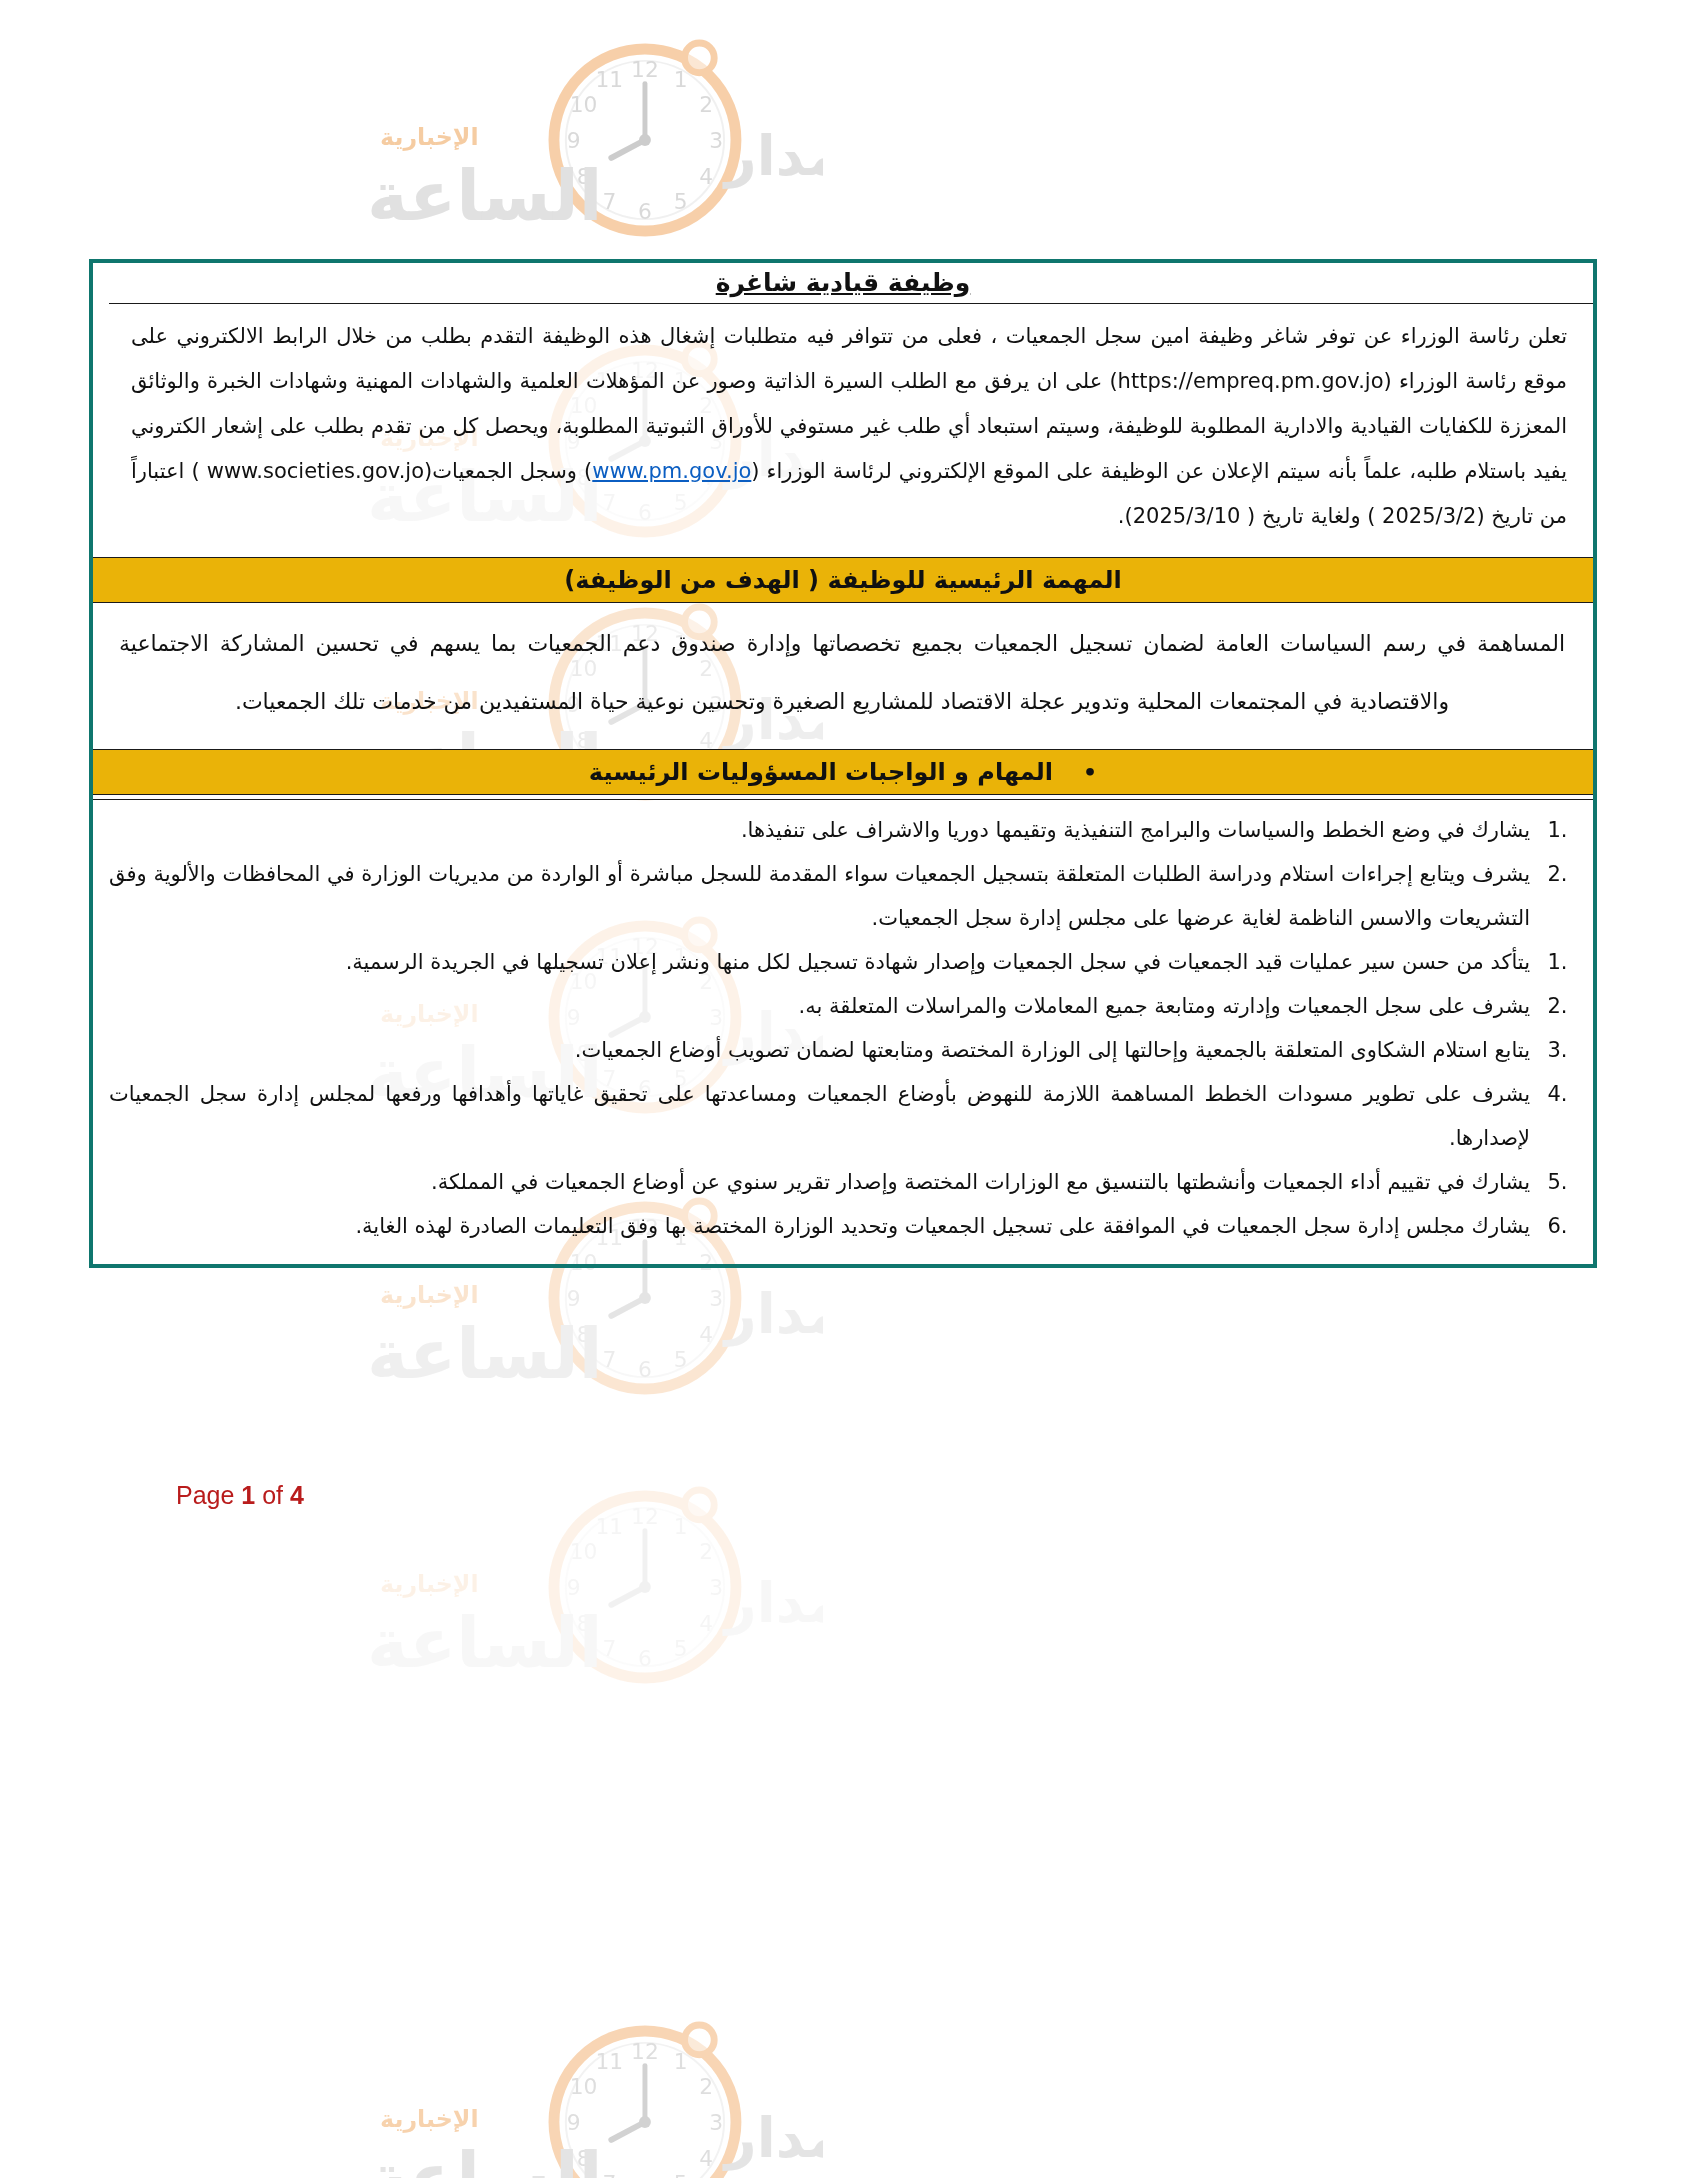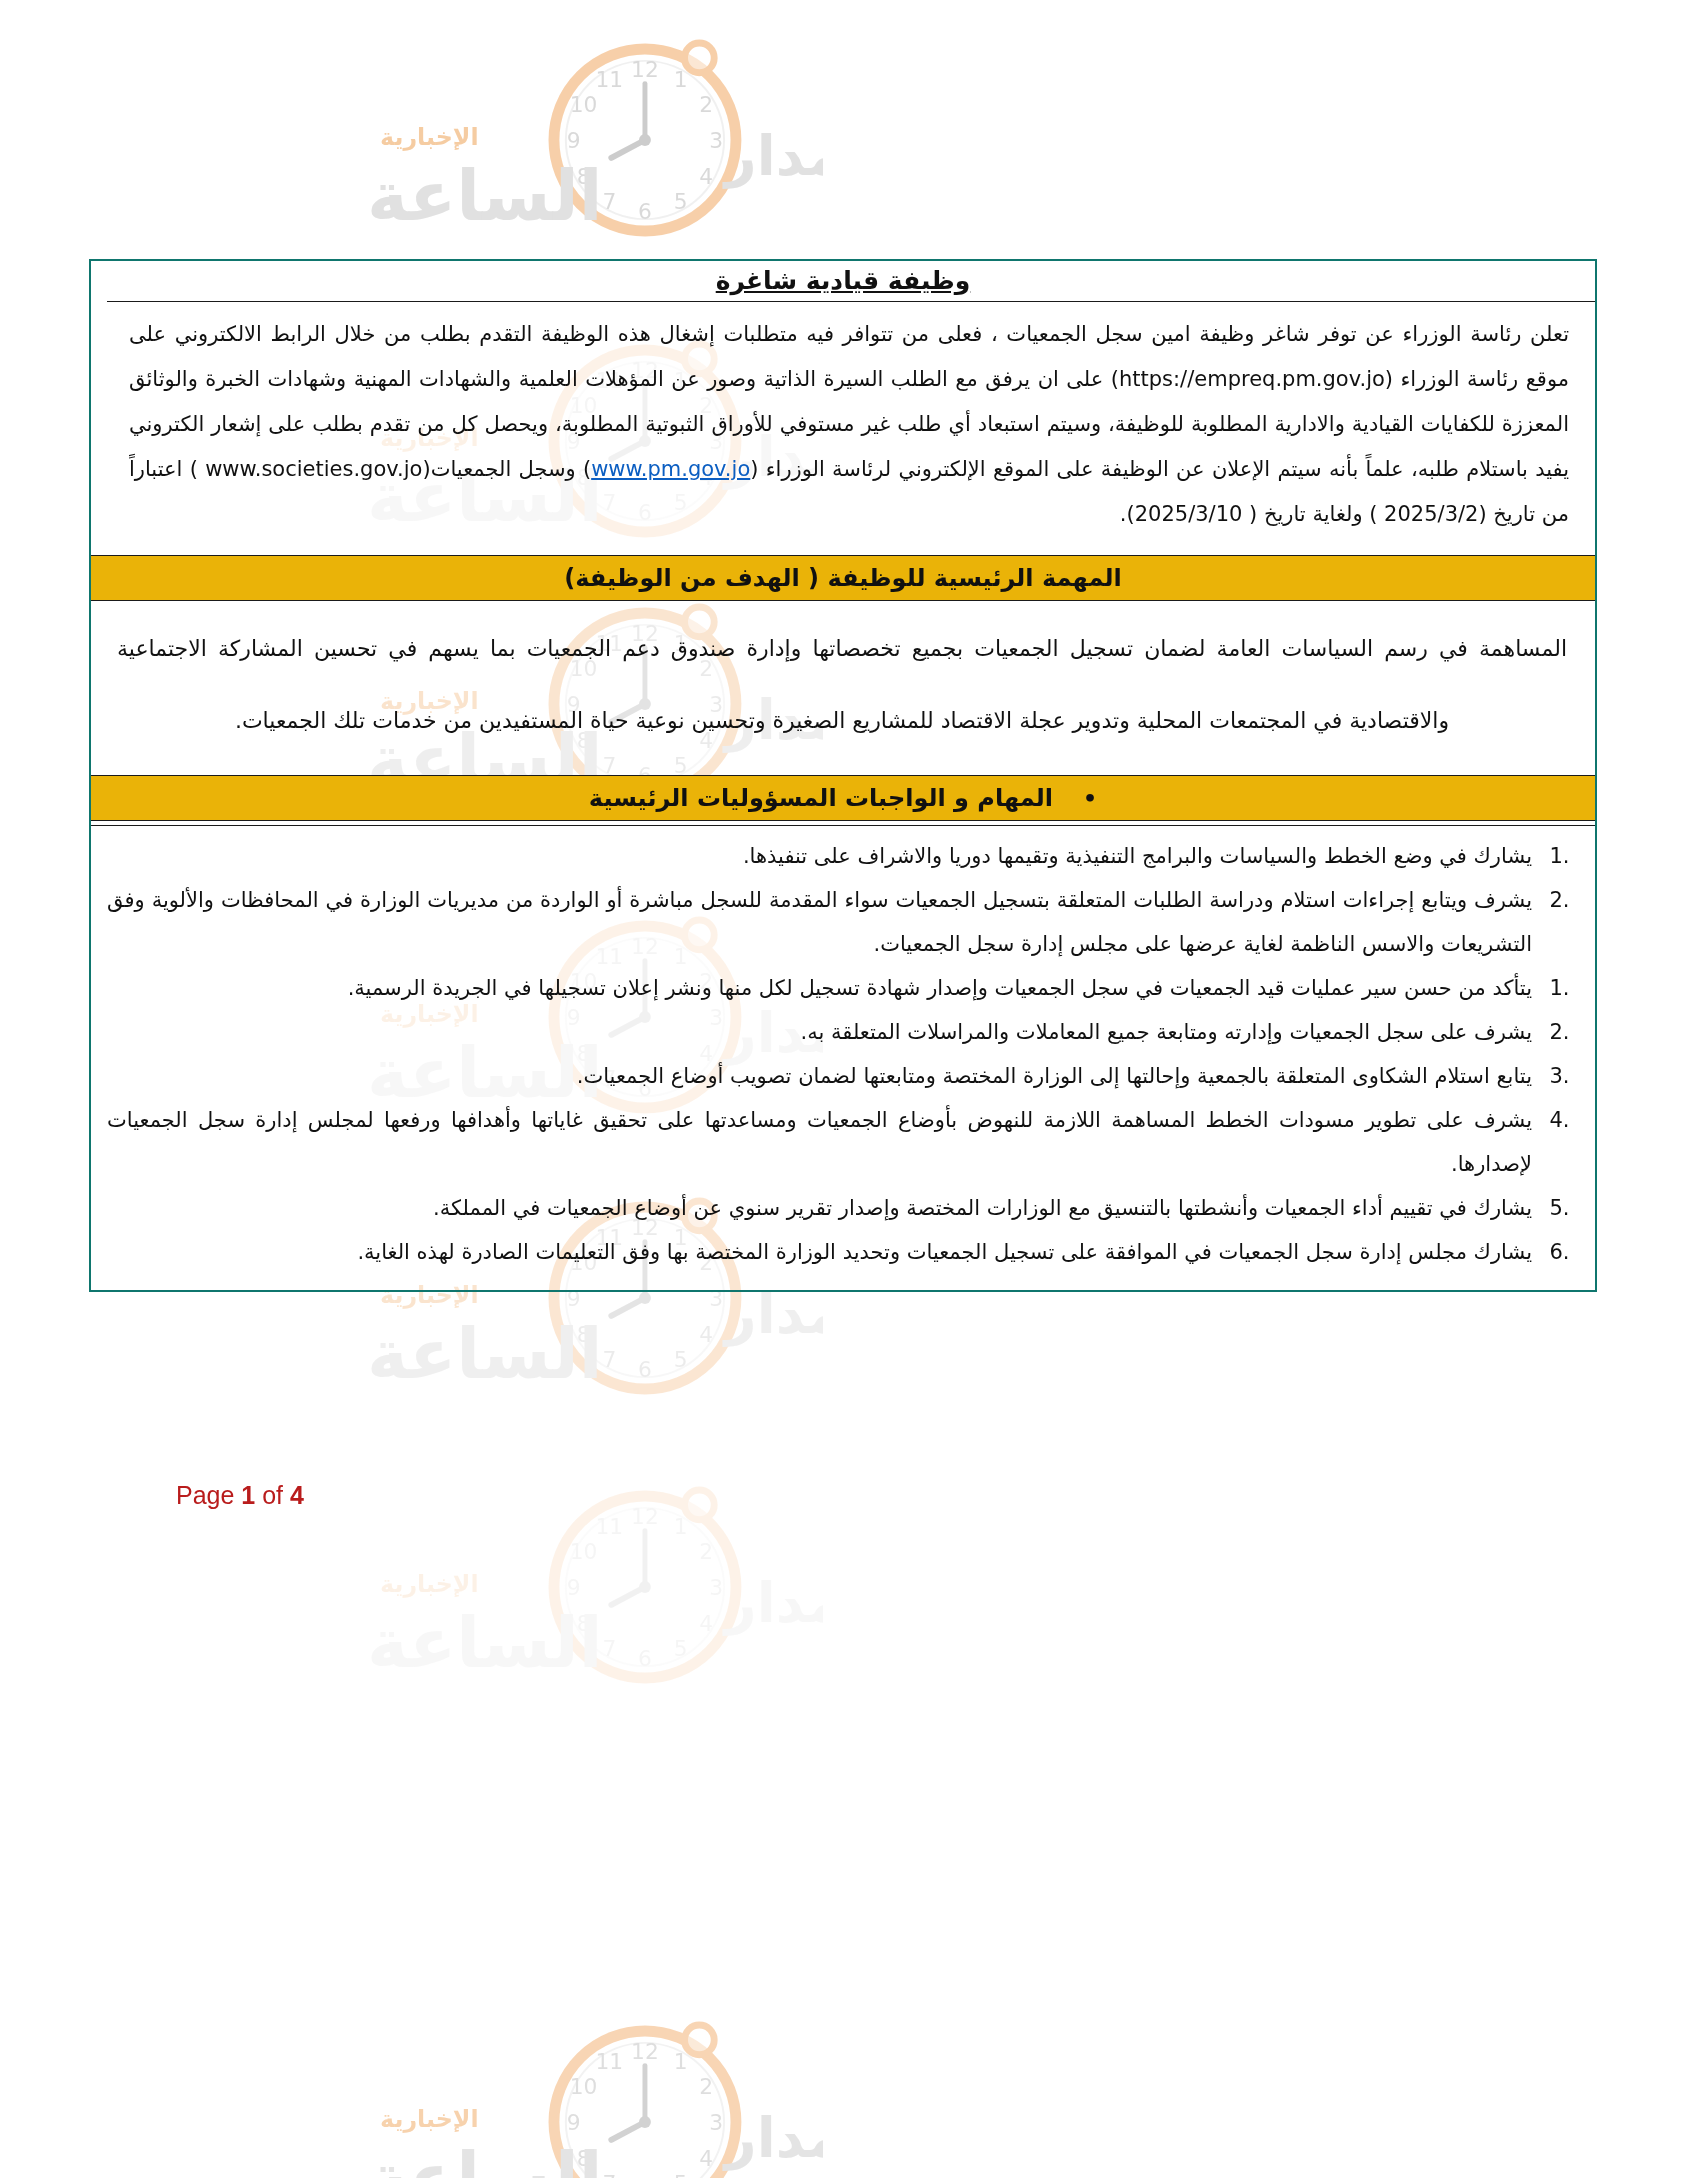--- a/index.html
+++ b/index.html
@@ -22,21 +22,21 @@
   .wm5 { top:1184px; opacity:.26; }
   .wm6 { top:1473px; opacity:.13; }
   .wm7 { top:2008px; opacity:.44; }
 
   
   .doc { position:absolute; inset:0; z-index:1; }
 
   .doc-table {
     position:absolute;
     left:89px; top:259px; width:1508px;
-    border:2px solid #0f766e;
+    border:4px solid #0f766e;
     direction:rtl;
   }
   .row { border-top:1px solid #1a1a1a; }
   .row:first-child { border-top:none; }
 
   .title-row { text-align:center; padding:5px 0 6px; }
   .title-text { font-weight:bold; font-size:25px; text-decoration:underline; }
 
   .intro-row {
     padding:10px 26px 18px 22px;
@@ -50,21 +50,21 @@
     background:#eab308;
     text-align:center;
     font-weight:bold;
     font-size:24px;
     padding:8px 10px;
   }
   .bullet { display:inline-block; margin-inline-end:30px; font-size:22px; }
 
   .body-row {
     padding:12px 28px 18px 26px;
-    font-size:22px; line-height:72px;
+    font-size:22px; line-height:58px;
     text-align:justify;
     text-align-last:center;
   }
 
   .gap-row { height:5px; border-top:1px solid #1a1a1a; background:#ffffff; }
 
   .list-row { padding:8px 8px 16px 16px; font-size:21px; }
   .li { display:flex; line-height:44px; }
   .num { width:55px; min-width:55px; direction:ltr; text-align:center; }
   .txt { flex:1; text-align:justify; }

